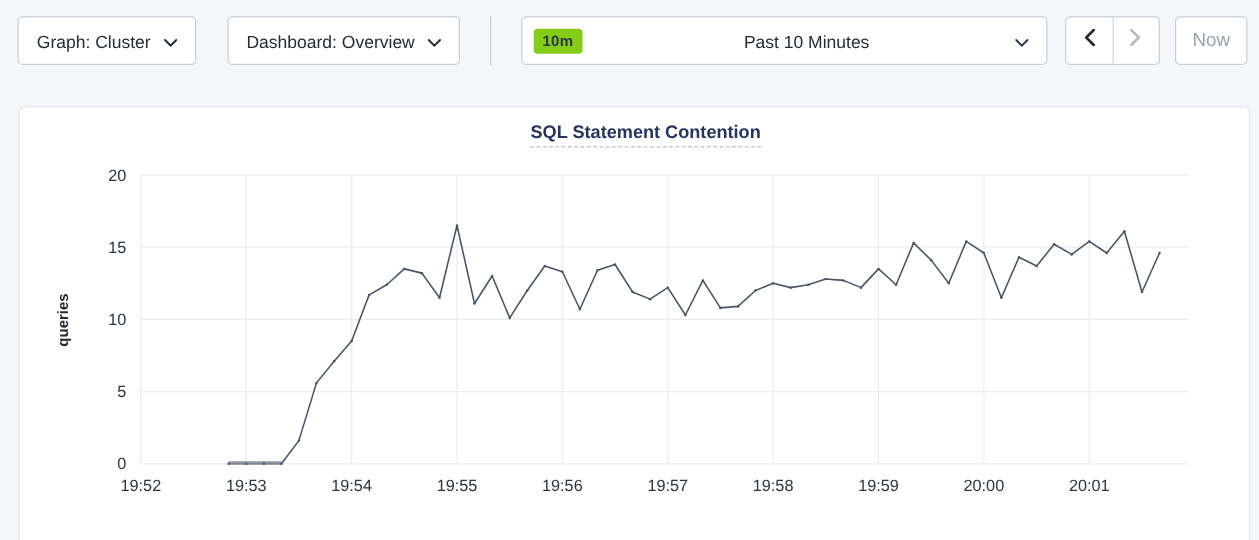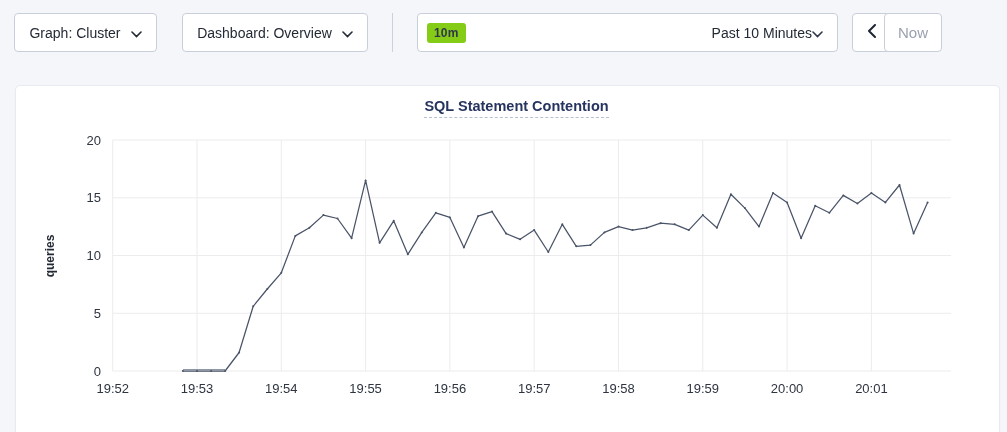--- a/index.html
+++ b/index.html
@@ -9,26 +9,26 @@
   
   .ctl{position:absolute;top:13px;height:39px;box-sizing:border-box;background:#fff;
        border:1px solid #c9cedb;border-radius:4px;display:flex;align-items:center;
        justify-content:center;color:#242a35;font-size:14px;cursor:pointer;}
   .graph-select{left:14px;width:143px;gap:10px;}
   .dashboard-select{left:182px;width:186px;gap:10px;}
   .vdivider{position:absolute;left:392px;top:13px;width:1px;height:39px;background:#ccd1dc;}
   .time-picker{left:417px;width:421px;justify-content:flex-start;padding:0 14px 0 9px;}
   .range-badge{background:#84cc16;color:#30374a;font-size:12px;font-weight:bold;
                padding:3px 7px;border-radius:3px;letter-spacing:.2px;}
-  .range-label{margin-left:13px;flex:1;text-align:right;}
+  .range-label{margin-left:13px;flex:1;text-align:center;}
   .arrow-group{position:absolute;left:852px;top:13px;width:76px;height:39px;box-sizing:border-box;
                background:#fff;border:1px solid #c9cedb;border-radius:4px;display:flex;}
   .arrow-btn{flex:1;display:flex;align-items:center;justify-content:center;cursor:pointer;}
   .arrow-btn.prev{border-right:1px solid #d4d8e2;}
-  .now-btn{left:884px;width:58px;color:#9aa1b0;font-size:15px;}
+  .now-btn{left:940px;width:58px;color:#9aa1b0;font-size:15px;}
   .chev{display:inline-block;}
 
   
   .card{position:absolute;left:15px;top:85px;width:985px;height:355px;box-sizing:border-box;
         background:#fff;border:1px solid #e7eaf1;border-radius:5px;
         box-shadow:0 1px 2px rgba(40,50,80,.04);}
   .card-title-row{text-align:center;padding-top:11px;}
   .chart-title{display:inline-block;font-size:14.5px;font-weight:bold;color:#26345f;
                border-bottom:1px dashed #b7c1d2;padding-bottom:3px;cursor:pointer;margin-left:18px;}
   .chart-svg{position:absolute;left:0;top:40px;}

